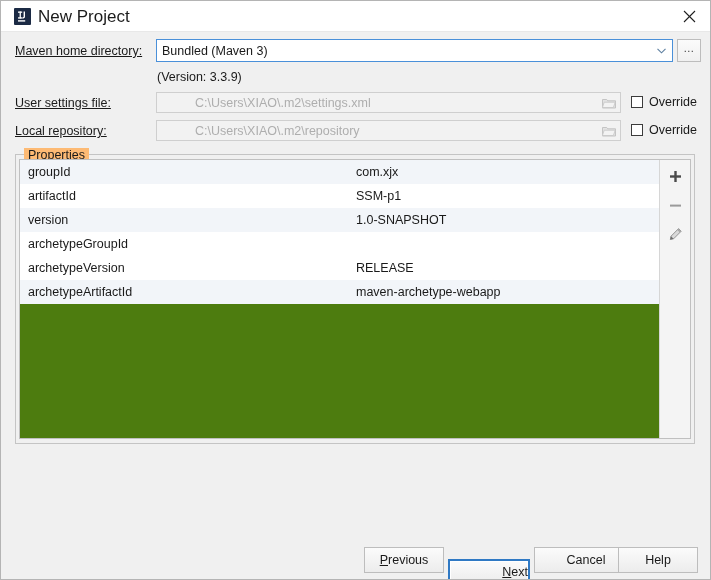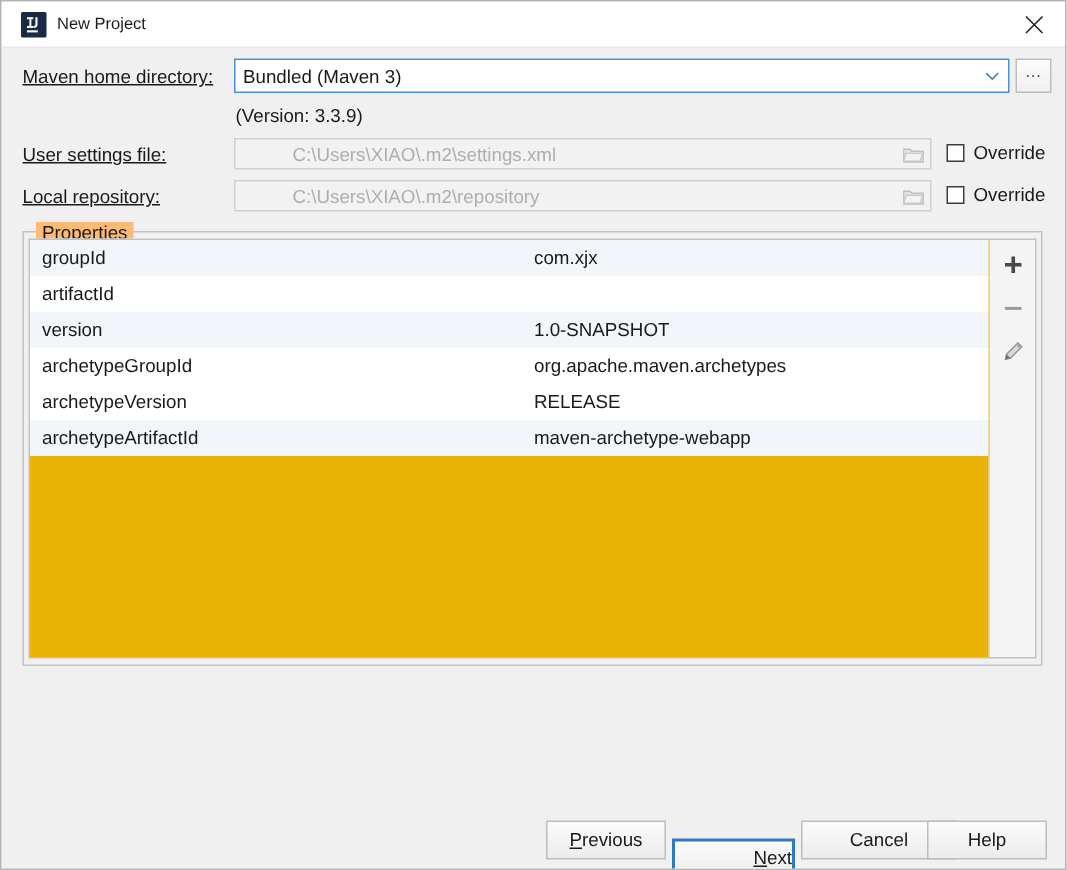--- a/index.html
+++ b/index.html
@@ -31,21 +31,21 @@
   .app-icon{
     position:absolute;left:13px;top:7px;
     width:17px;height:17px;
     background:#1b2a44;
     border-radius:1px;
     display:flex;align-items:center;justify-content:center;
   }
   .app-icon svg{display:block;}
   .title-text{
     position:absolute;left:37px;top:7px;
-    font-size:11px;color:#1b1b1b;
+    font-size:17px;color:#1b1b1b;
     line-height:17px;
     white-space:nowrap;
   }
   .close-btn{
     position:absolute;right:0;top:0;width:45px;height:31px;
     display:flex;align-items:center;justify-content:center;
     cursor:default;
   }
   .close-btn svg{display:block;}
 
@@ -153,21 +153,21 @@
   .table-outer{
     position:absolute;left:18px;top:127px;
     width:672px;height:280px;
     border:1px solid #c0c0c0;
     box-sizing:border-box;
     background:#ffffff;
     display:flex;
   }
   .table-scroll{
     flex:1;
-    background:#eab308;
+    background:#4d7c0f;
     overflow:hidden;
     position:relative;
   }
   .prop-row{
     display:flex;
     height:24px;
     align-items:center;
     font-size:12.5px;
     color:#1a1a1a;
   }
@@ -290,28 +290,28 @@
     <div class="group-title">Properties</div>
 
     <div class="table-outer">
       <div class="table-scroll" id="prop-rows">
           <div class="prop-row odd">
             <div class="prop-key">groupId</div>
             <div class="prop-val">com.xjx</div>
           </div>
           <div class="prop-row even">
             <div class="prop-key">artifactId</div>
+            <div class="prop-val">SSM-p1</div>
           </div>
           <div class="prop-row odd">
             <div class="prop-key">version</div>
             <div class="prop-val">1.0-SNAPSHOT</div>
           </div>
           <div class="prop-row even">
             <div class="prop-key">archetypeGroupId</div>
-            <div class="prop-val">org.apache.maven.archetypes</div>
           </div>
           <div class="prop-row even">
             <div class="prop-key">archetypeVersion</div>
             <div class="prop-val">RELEASE</div>
           </div>
           <div class="prop-row odd">
             <div class="prop-key">archetypeArtifactId</div>
             <div class="prop-val">maven-archetype-webapp</div>
           </div>
         </div>

